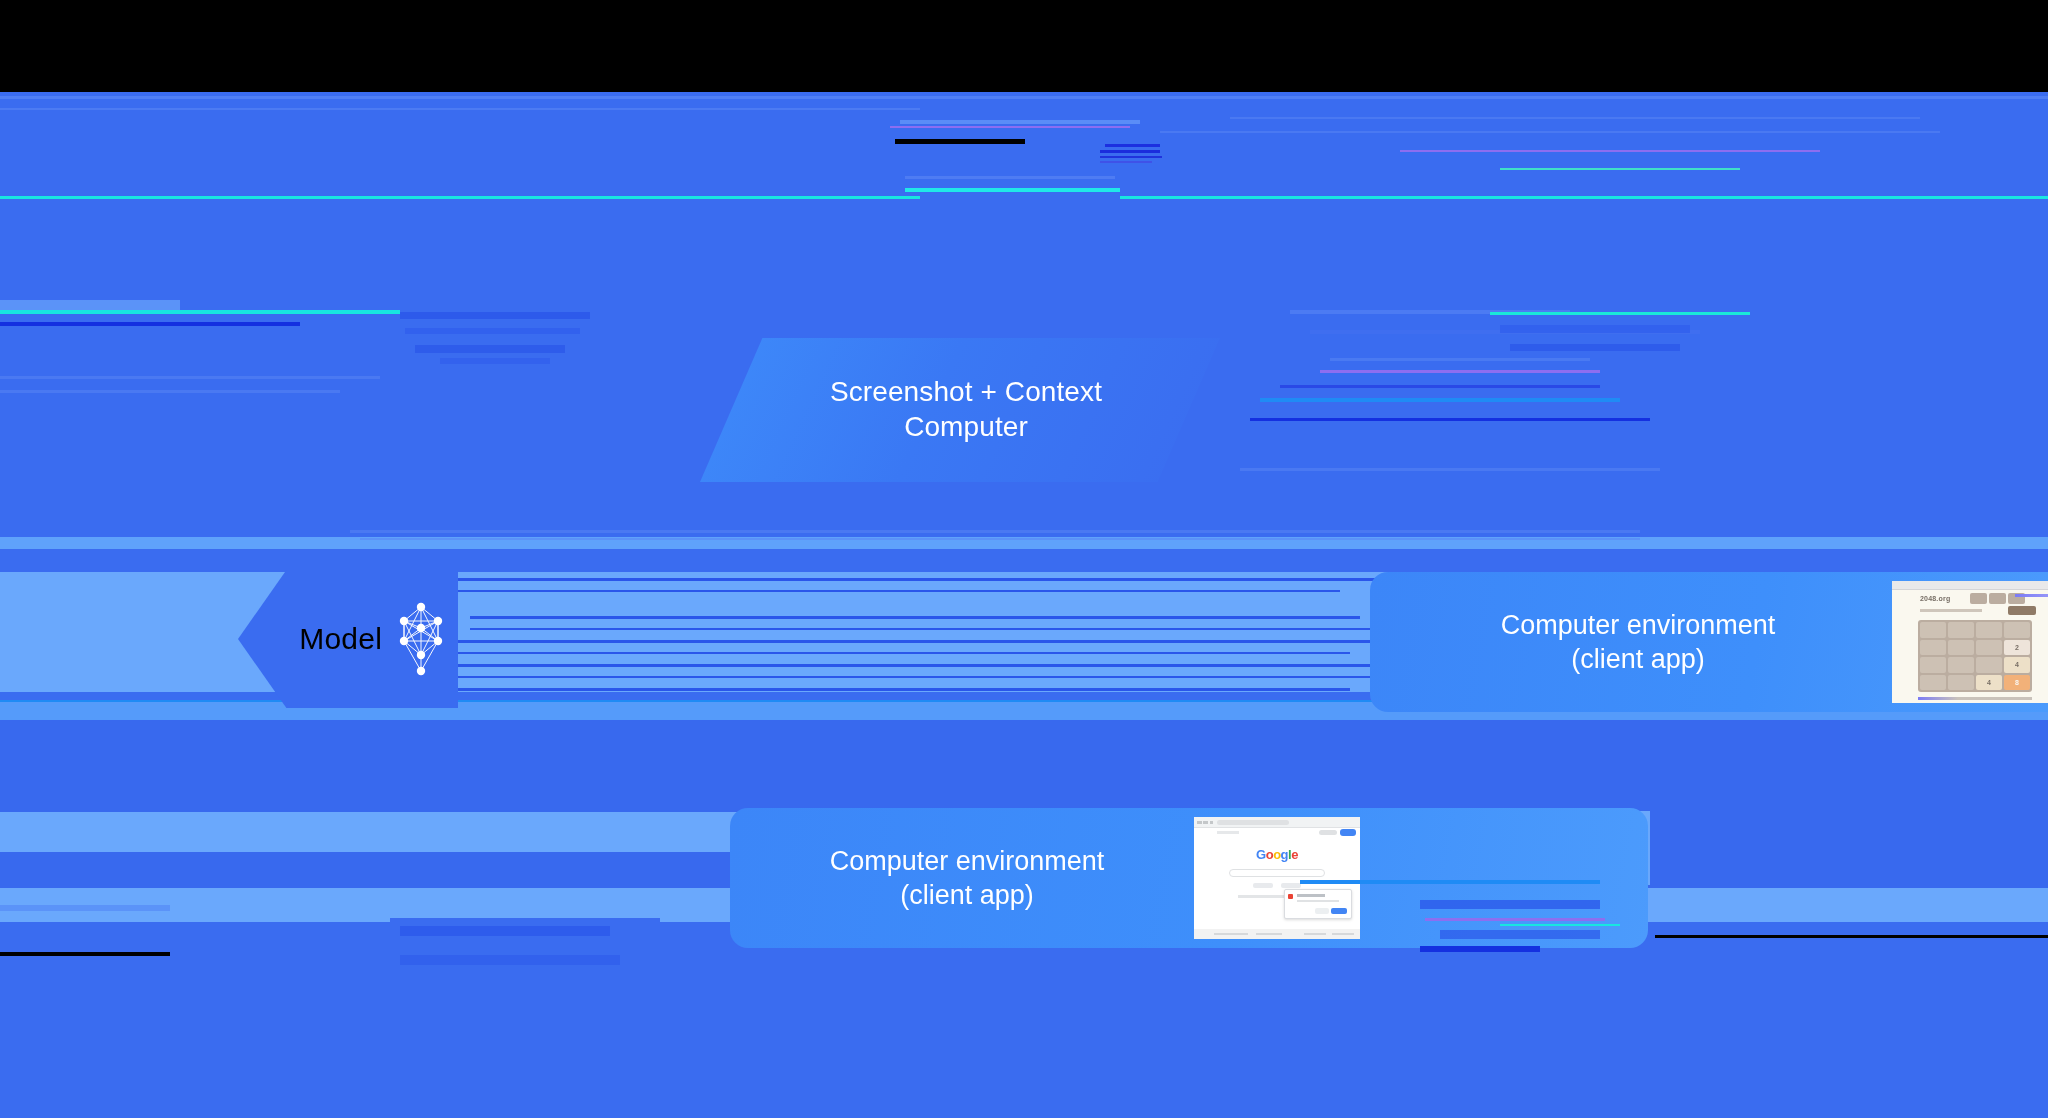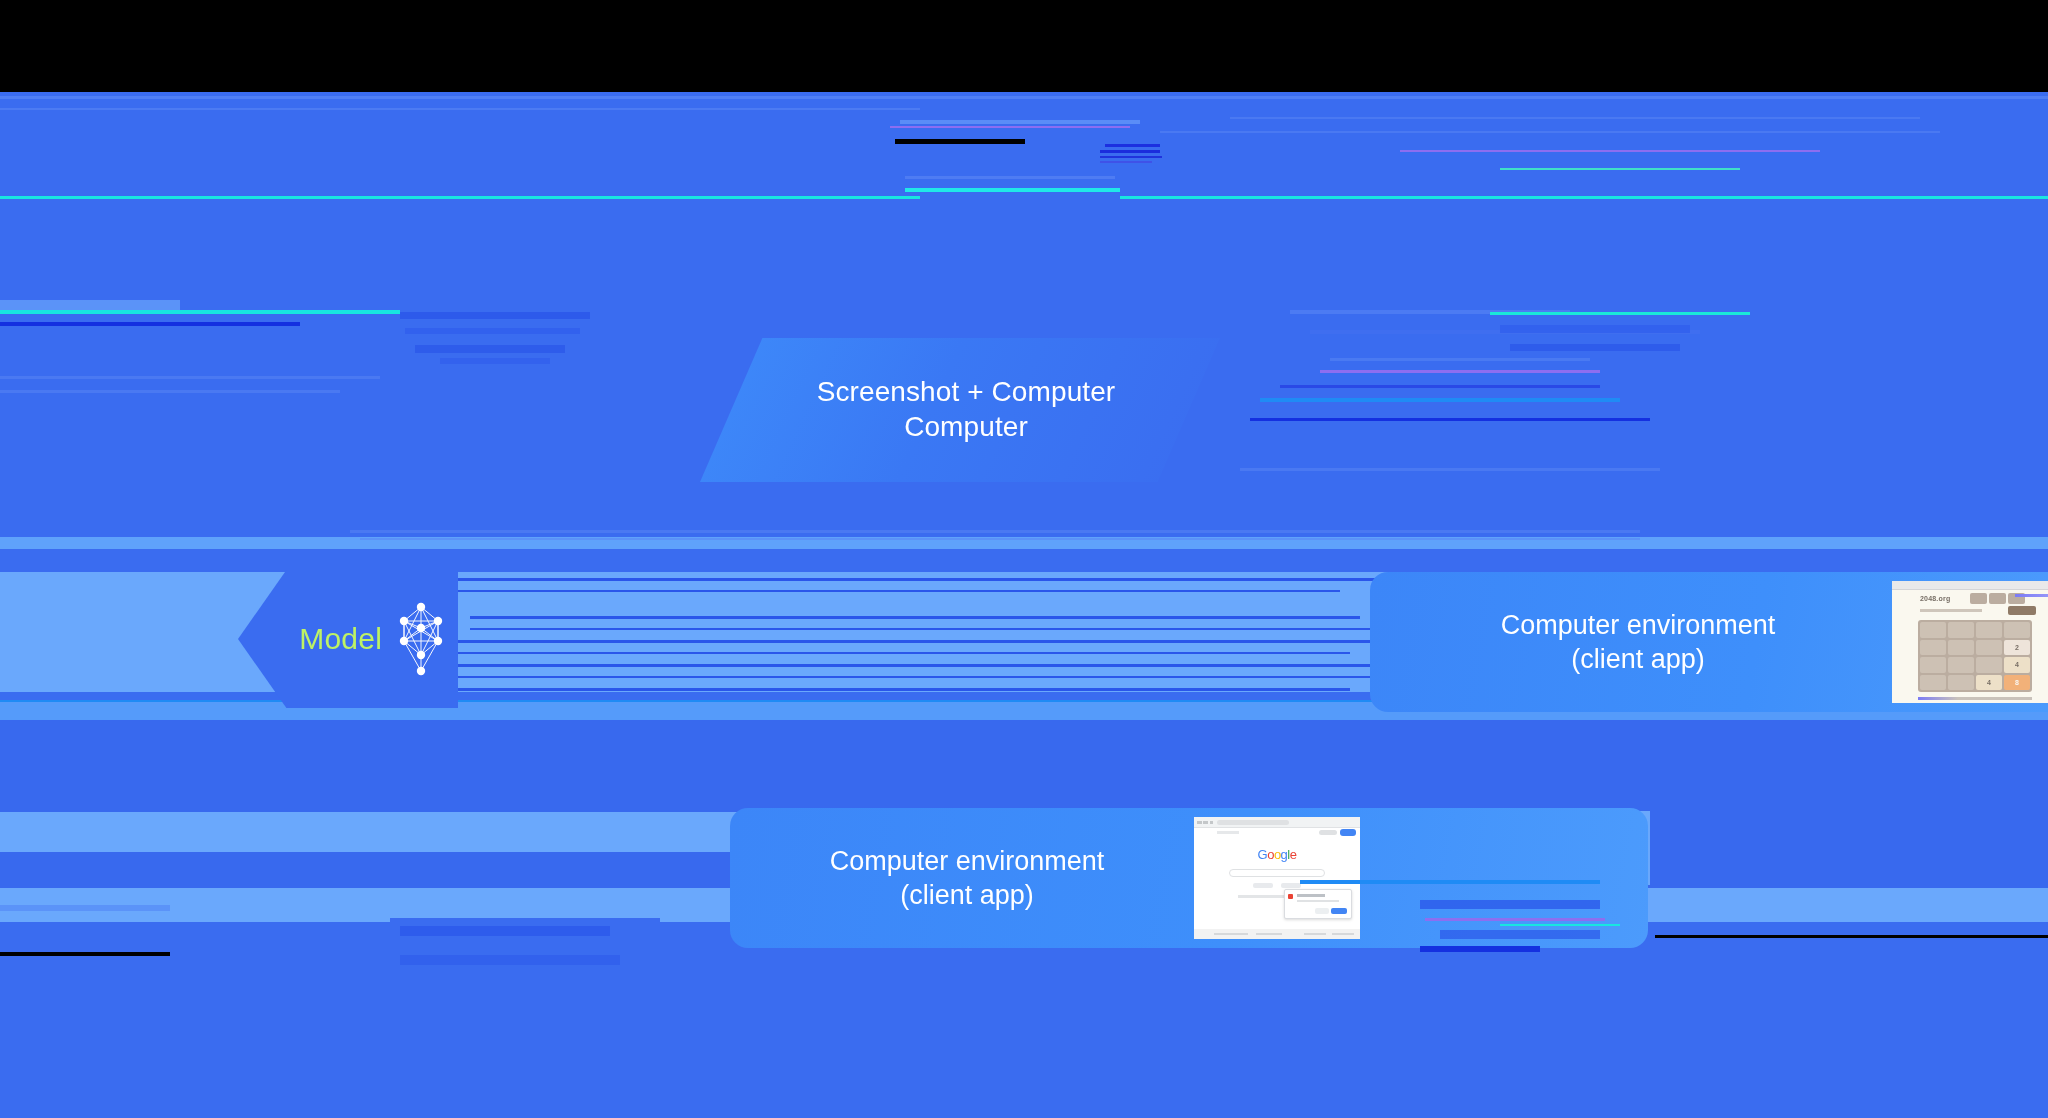--- a/index.html
+++ b/index.html
@@ -39,21 +39,21 @@
 
   
   #model-chevron {
     position:absolute; left:238px; top:570px; width:220px; height:138px;
     background:#3a6cf0;
     clip-path:polygon(0% 50%, 22% 0%, 100% 0%, 100% 100%, 22% 100%);
     display:flex; align-items:center; justify-content:flex-end;
     padding-right:14px; gap:16px;
   }
   #model-chevron .mlabel {
-    color:#bef264; font-size:30px; letter-spacing:.2px;
+    color:#000000; font-size:30px; letter-spacing:.2px;
   }
   #nn-icon { width:46px; height:76px; flex:0 0 auto; }
 
   
   .env-card {
     position:absolute; border-radius:18px;
     background:linear-gradient(100deg,#3c86f8 0%,#3e8ffb 55%,#4c9bfc 100%);
     display:flex; align-items:center;
   }
   .env-card .elabel {
@@ -110,21 +110,21 @@
   .tgoog .gdots { position:absolute; left:3px; top:4px; width:16px; height:3px;
     background:linear-gradient(90deg,#c4c7c9 0 30%,transparent 30% 40%,#c4c7c9 40% 70%,transparent 70% 80%,#c4c7c9 80% 100%); }
   .tgoog .gurl { position:absolute; left:23px; top:3px; width:72px; height:5px;
     background:#dfe1e3; border-radius:3px; }
   .tgoog .gsub { position:absolute; left:23px; top:14px; width:22px; height:3px; background:#e6e8ea; }
   .tgoog .gright { position:absolute; right:4px; top:12px; display:flex; gap:3px; align-items:center; }
   .tgoog .gpill { width:18px; height:5px; background:#dfe1e3; border-radius:3px; }
   .tgoog .gblue { width:16px; height:7px; background:#4285f4; border-radius:3px; }
   .tgoog .glogo {
     position:absolute; left:50%; top:30px; transform:translateX(-50%);
-    font-size:13px; font-weight:normal; letter-spacing:-0.5px; white-space:nowrap;
+    font-size:13px; font-weight:bold; letter-spacing:-0.5px; white-space:nowrap;
   }
   .tgoog .glogo i { font-style:normal; }
   .tgoog .gsearch {
     position:absolute; left:50%; top:52px; transform:translateX(-50%);
     width:96px; height:8px; border:1px solid #dfe1e3; border-radius:5px; background:#fff;
   }
   .tgoog .gbtns { position:absolute; left:50%; top:66px; transform:translateX(-50%); display:flex; gap:8px; }
   .tgoog .gbtn { width:20px; height:5px; background:#e8eaed; border-radius:2px; }
   .tgoog .gline { position:absolute; left:50%; top:78px; transform:translateX(-50%); width:78px; height:3px; background:#e3e5e7; }
   .tgoog .gdialog {
@@ -213,21 +213,21 @@
   <div class="glitch" style="left:470px;top:628px;width:900px;height:2px;background:#2a56ea;"></div>
   <div class="glitch" style="left:450px;top:640px;width:920px;height:3px;background:#2a56ea;"></div>
   <div class="glitch" style="left:450px;top:652px;width:900px;height:2px;background:#2a56ea;"></div>
   <div class="glitch" style="left:440px;top:664px;width:950px;height:3px;background:#2a56ea;"></div>
   <div class="glitch" style="left:440px;top:676px;width:930px;height:2px;background:#2a56ea;"></div>
   <div class="glitch" style="left:440px;top:688px;width:910px;height:3px;background:#2a56ea;"></div>
   <div class="glitch" style="left:0;   top:700px;width:2048px;height:2px;background:#1f8bf5;"></div>
 
   <div id="screenshot-shape">
     <div class="txt">
-      <span>Screenshot + Computer</span><br>
+      <span>Screenshot + Context</span><br>
       <span>Computer</span>
     </div>
   </div>
 
   <div id="model-chevron">
     <span class="mlabel">Model</span>
     <svg id="nn-icon" viewBox="0 0 46 76">
       <g stroke="#ffffff" stroke-width="1" fill="none" opacity="0.95">
         <path d="M23 6 L6 20 L6 40 L23 54 L40 40 L40 20 Z"></path>
         <path d="M23 6 L6 40 M23 6 L40 40 M6 20 L40 20 M6 20 L23 54 M40 20 L23 54 M6 40 L40 40 M6 20 L40 40 M40 20 L6 40"></path>

